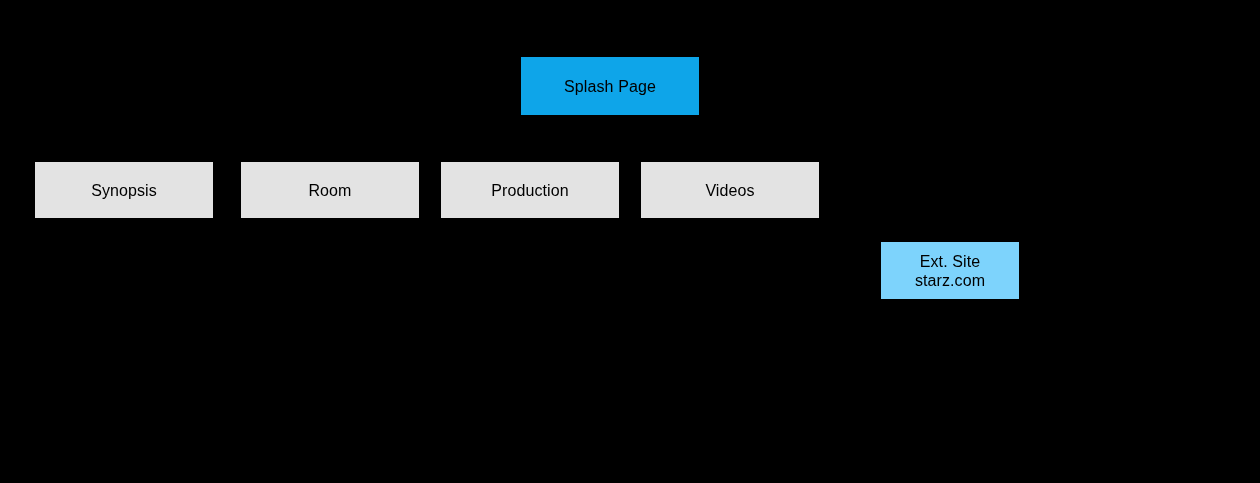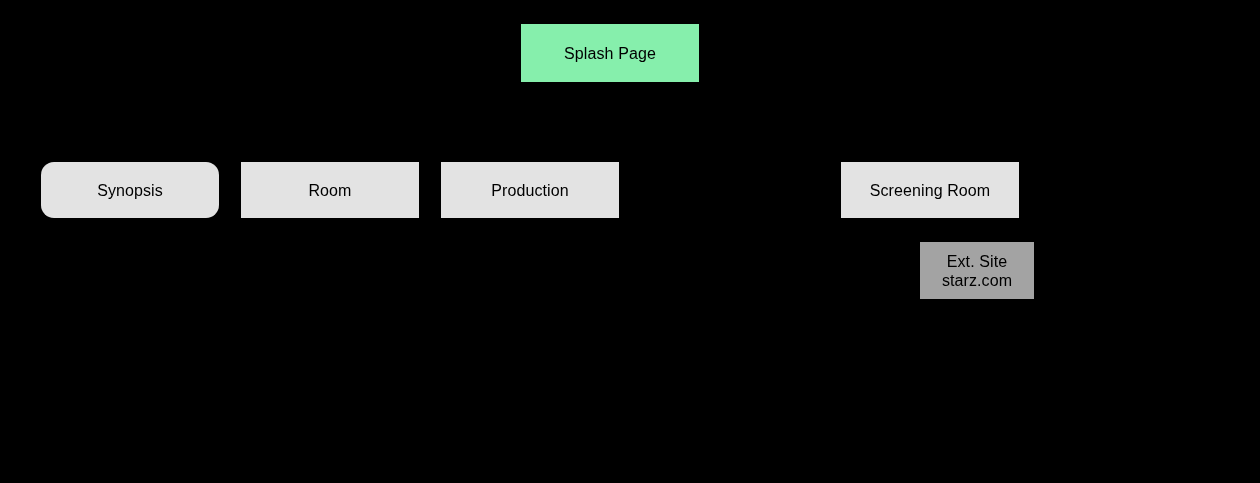--- a/index.html
+++ b/index.html
@@ -27,70 +27,69 @@
     text-align: center;
     color: #000000;
     font-size: 16px;
     line-height: 19px;
     letter-spacing: 0.1px;
     font-weight: 400;
     white-space: pre-line;
     user-select: none;
   }
   .node-splash {
-    background: #86efac;
+    background: #0ea5e9;
     left: 521px;
-    top: 24px;
+    top: 57px;
     width: 178px;
     height: 58px;
   }
   .node-section {
     background: #e3e3e3;
     top: 162px;
     width: 178px;
     height: 56px;
   }
   .node-ext {
-    background: #a3a3a3;
+    background: #7dd3fc;
     left: 881px;
     top: 242px;
-    width: 114px;
+    width: 138px;
     height: 57px;
-    margin-left: 39px;
   }
   .node-label {
     display: block;
     white-space: pre-line;
   }
 </style>
 </head>
 <body>
 
 <div id="canvas">
 
   <div class="node node-splash">
     <span class="node-label">Splash Page</span>
   </div>
 
-  <div class="node node-section" style="left:41px;border-radius:13px;">
+  <div class="node node-section" style="left:35px;">
     <span class="node-label">Synopsis</span>
   </div>
 
   <div class="node node-section" style="left:241px;">
     <span class="node-label">Room</span>
   </div>
 
   <div class="node node-section" style="left:441px;">
     <span class="node-label">Production</span>
   </div>
 
+  <div class="node node-section" style="left:641px;">
+    <span class="node-label">Videos</span>
+  </div>
 
-  <div class="node node-section" style="left:841px;">
-    <span class="node-label">Screening Room</span>
-  </div>
 
 
   <div class="node node-ext">
     <span class="node-label">Ext. Site
 starz.com</span>
   </div>
 
 </div>
 
 </body></html>

